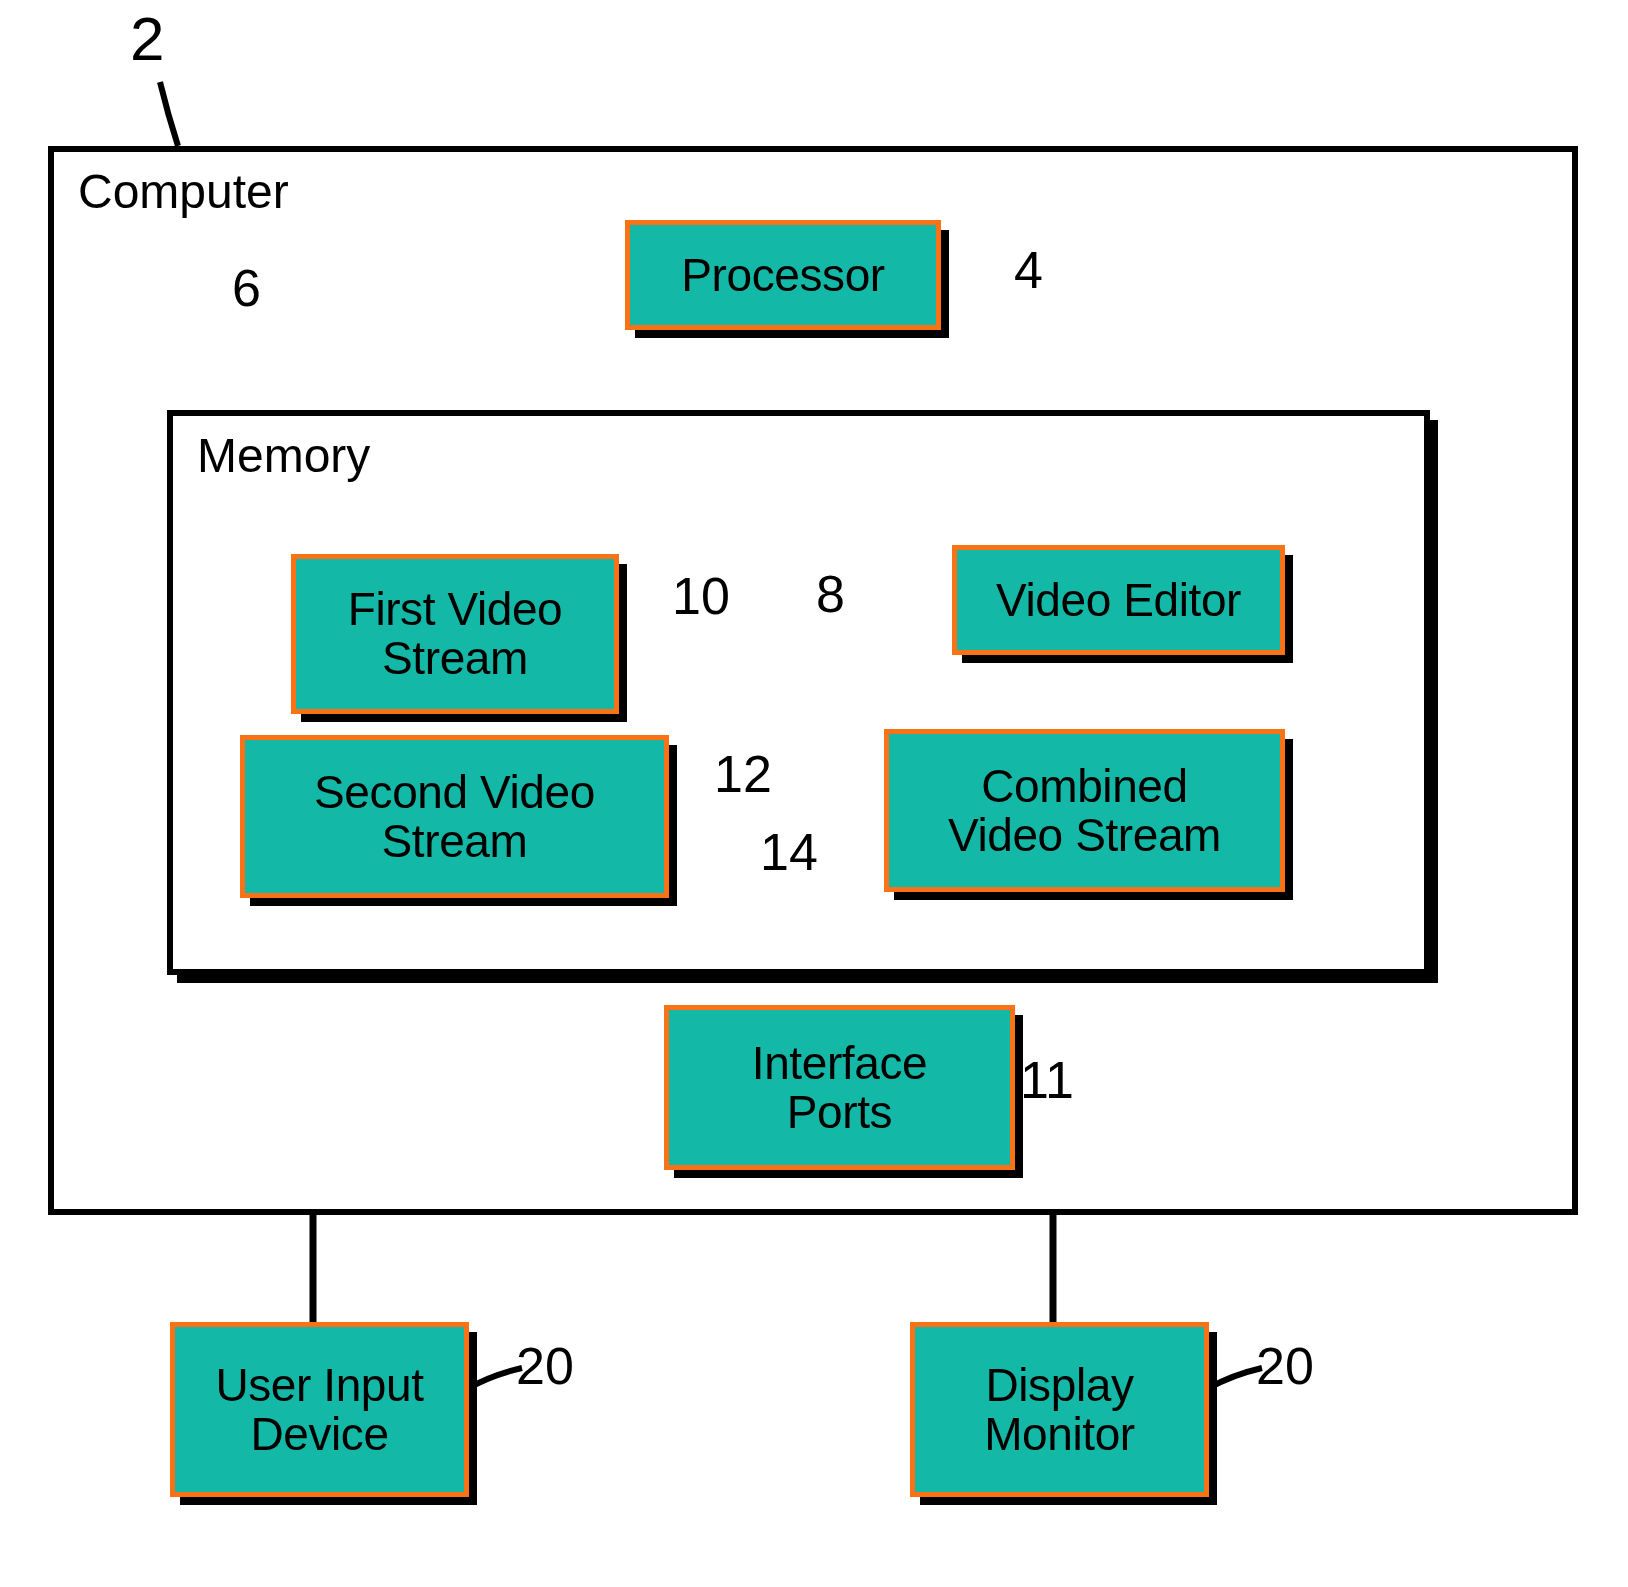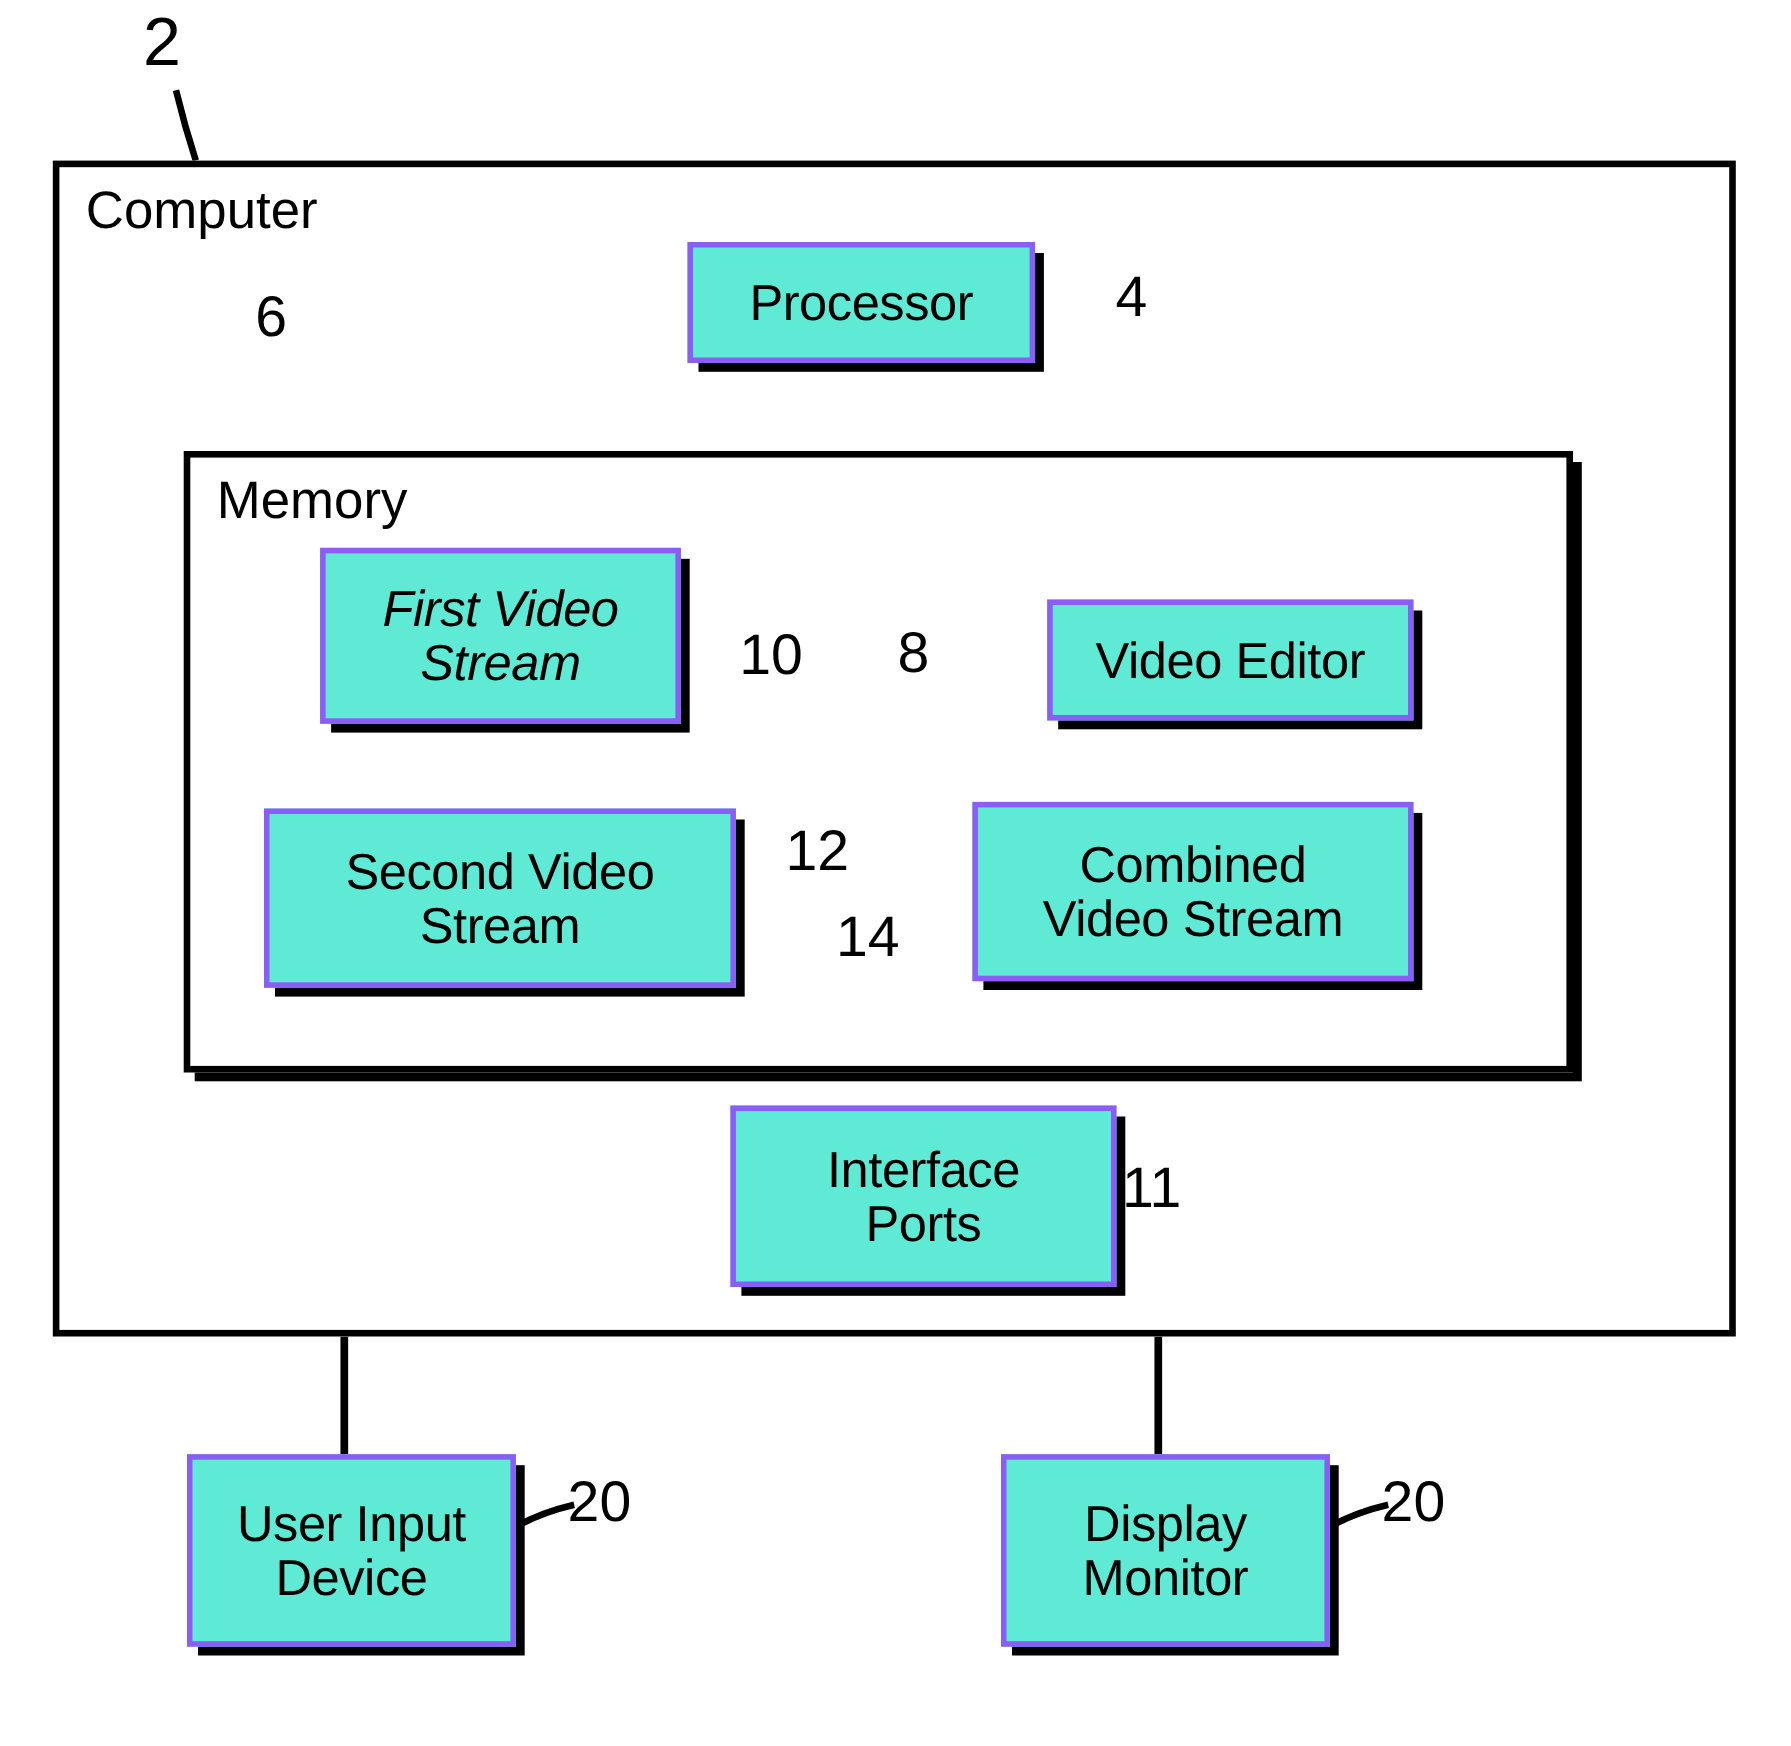--- a/index.html
+++ b/index.html
@@ -22,22 +22,22 @@
     top: 0;
     width: 1628px;
     height: 1587px;
     pointer-events: none;
   }
 
   
   .node {
     position: absolute;
     box-sizing: border-box;
-    background: #5eead4;
-    border: 5px solid #8b5cf6;
+    background: #14b8a6;
+    border: 5px solid #f97316;
     box-shadow: 9px 9px 0 -1px #000000;
     display: flex;
     align-items: center;
     justify-content: center;
     z-index: 3;
   }
   .node .node-label {
     text-align: center;
     line-height: 1.06;
     font-size: 46px;
@@ -113,21 +113,21 @@
   </div>
 
   <div class="container shadowed" style="left:167px; top:410px; width:1263px; height:565px;">
     <span class="container-title">Memory</span>
   </div>
 
   <div class="node" style="left:625px; top:220px; width:316px; height:110px;">
     <span class="node-label">Processor</span>
   </div>
 
-  <div class="node" style="left:291px; top:498px; width:328px; height:160px;font-style:italic;">
+  <div class="node" style="left:291px; top:554px; width:328px; height:160px;">
     <span class="node-label">First Video
 Stream</span>
   </div>
 
   <div class="node" style="left:952px; top:545px; width:333px; height:110px;">
     <span class="node-label">Video Editor</span>
   </div>
 
   <div class="node" style="left:240px; top:735px; width:429px; height:163px;justify-content:center;">
     <span class="node-label">Second Video

